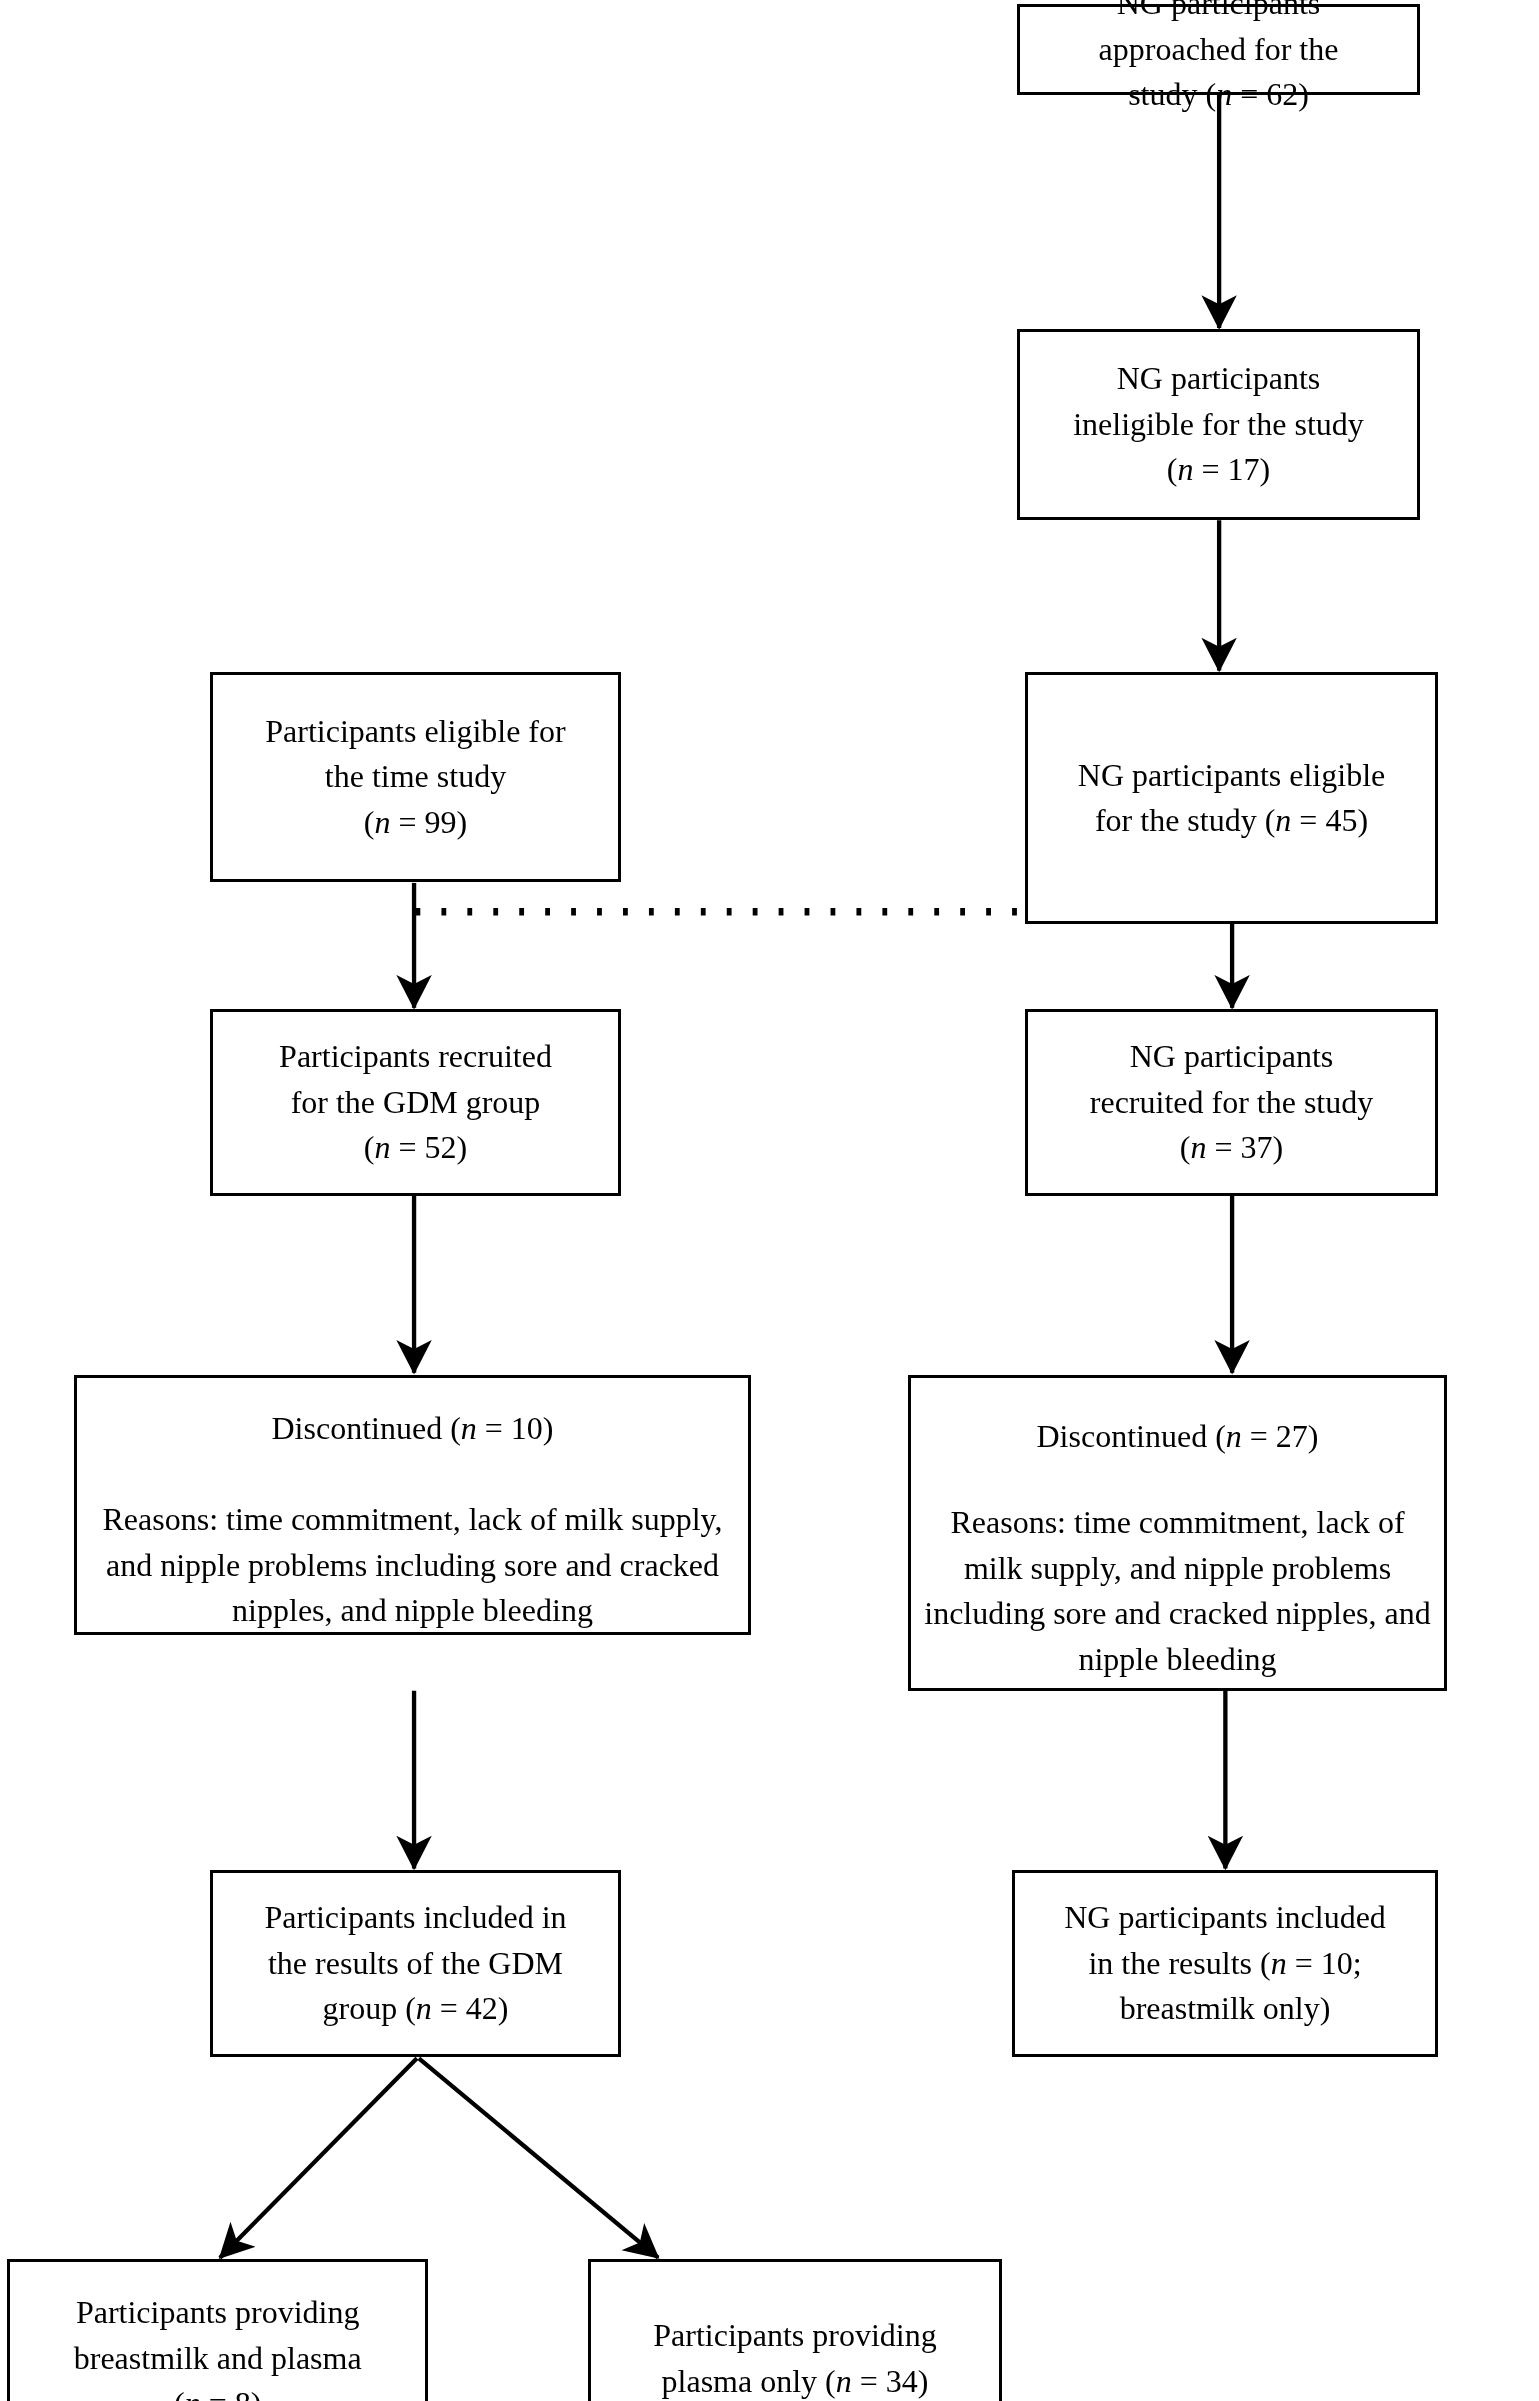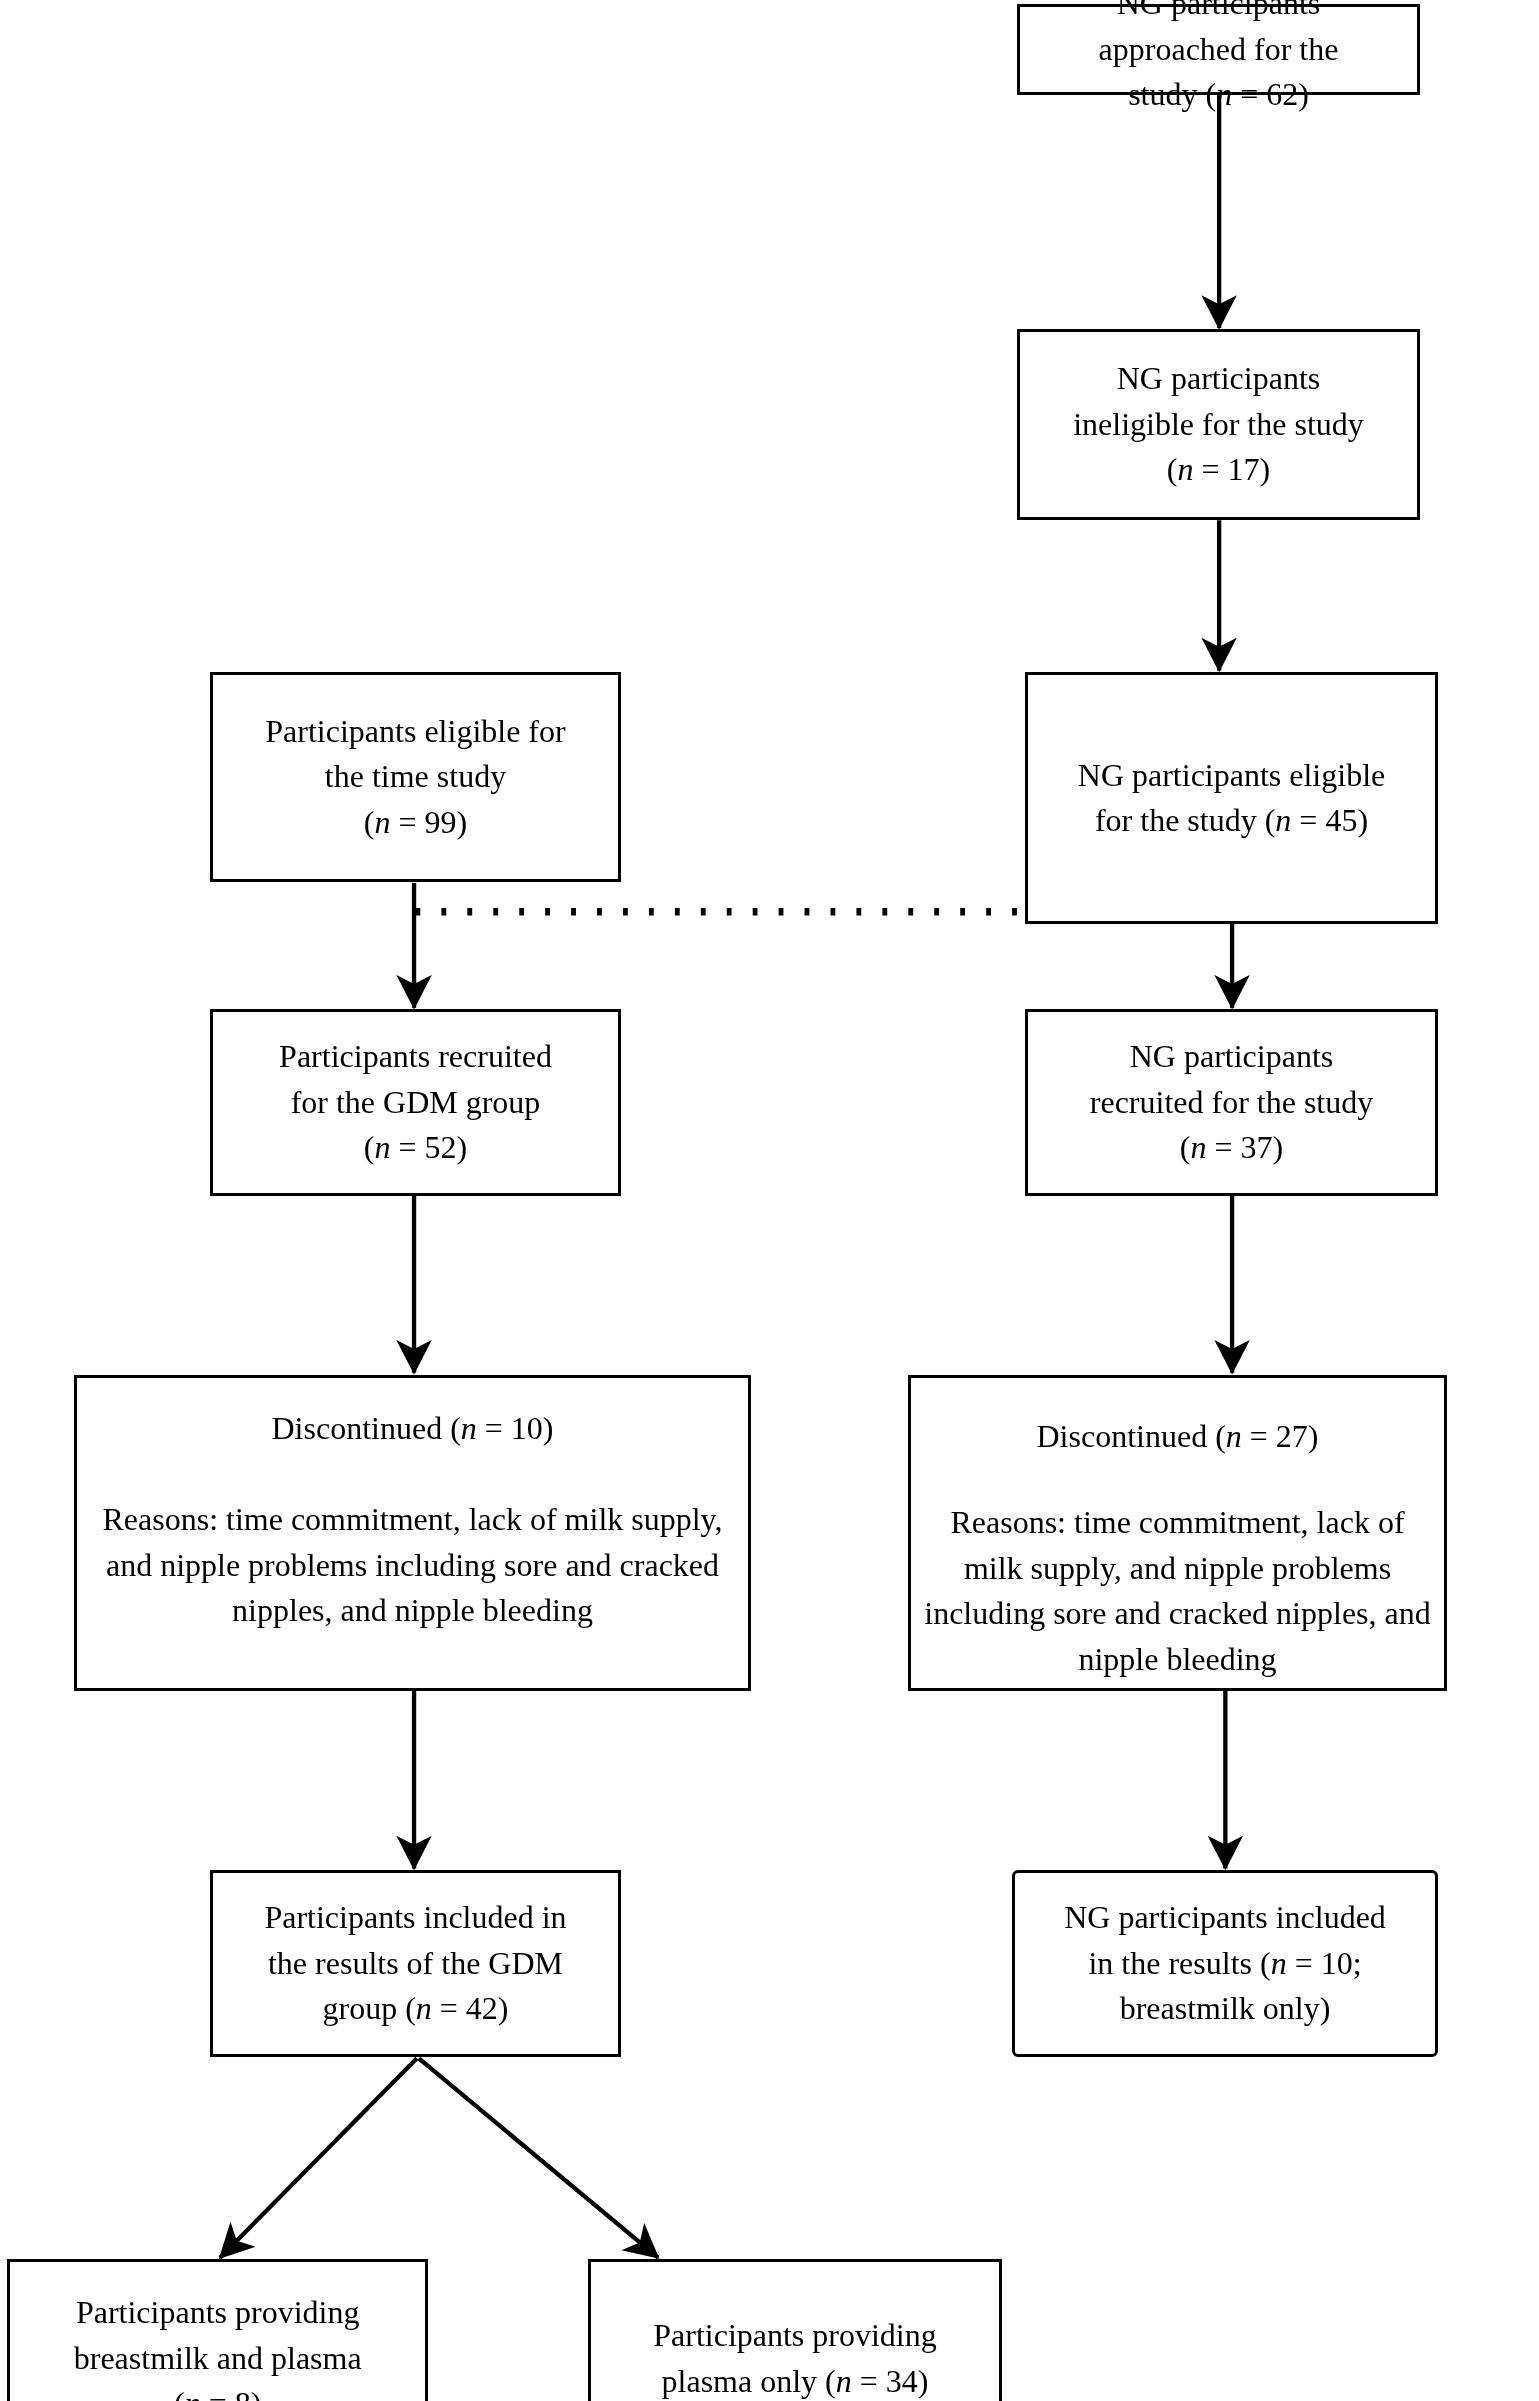--- a/index.html
+++ b/index.html
@@ -115,37 +115,37 @@
     <span class="node-line">for the GDM group</span>
     <span class="node-line">(<span class="ital">n</span> = <span>52</span>)</span>
   </div>
 
   <div class="node-box" style="left:1025px; top:1009px; width:413px; height:187px;">
     <span class="node-line">NG participants</span>
     <span class="node-line">recruited for the study</span>
     <span class="node-line">(<span class="ital">n</span> = <span>37</span>)</span>
   </div>
 
-  <div class="node-box" style="left:74px; top:1375px; width:677px; height:316px; justify-content:flex-start; padding-top:28px;">
+  <div class="node-box" style="left:74px; top:1375px; width:677px; height:260px; justify-content:flex-start; padding-top:28px;">
     <span class="node-line">Discontinued (<span class="ital">n</span> = <span>10</span>)</span>
     <span class="node-para" style="margin-top:46px;">Reasons: time commitment, lack of milk supply, and nipple problems including sore and cracked nipples, and nipple bleeding</span>
   </div>
 
   <div class="node-box" style="left:908px; top:1375px; width:539px; height:316px; justify-content:flex-start; padding-top:36px;">
     <span class="node-line">Discontinued (<span class="ital">n</span> = <span>27</span>)</span>
     <span class="node-para" style="margin-top:41px;">Reasons: time commitment, lack of milk supply, and nipple problems including sore and cracked nipples, and nipple bleeding</span>
   </div>
 
   <div class="node-box" style="left:210px; top:1870px; width:411px; height:187px;">
     <span class="node-line">Participants included in</span>
     <span class="node-line">the results of the GDM</span>
     <span class="node-line">group (<span class="ital">n</span> = <span>42</span>)</span>
   </div>
 
-  <div class="node-box" style="left:1012px; top:1870px; width:426px; height:187px;border-radius:6px;">
+  <div class="node-box" style="left:1012px; top:1870px; width:426px; height:187px;">
     <span class="node-line">NG participants included</span>
     <span class="node-line">in the results (<span class="ital">n</span> = <span>10</span>;</span>
     <span class="node-line">breastmilk only)</span>
   </div>
 
   <div class="node-box" style="left:7.2px; top:2259px; width:421px; height:199px;">
     <span class="node-line">Participants providing</span>
     <span class="node-line">breastmilk and plasma</span>
     <span class="node-line">(<span class="ital">n</span> = <span>8</span>)</span>
   </div>

